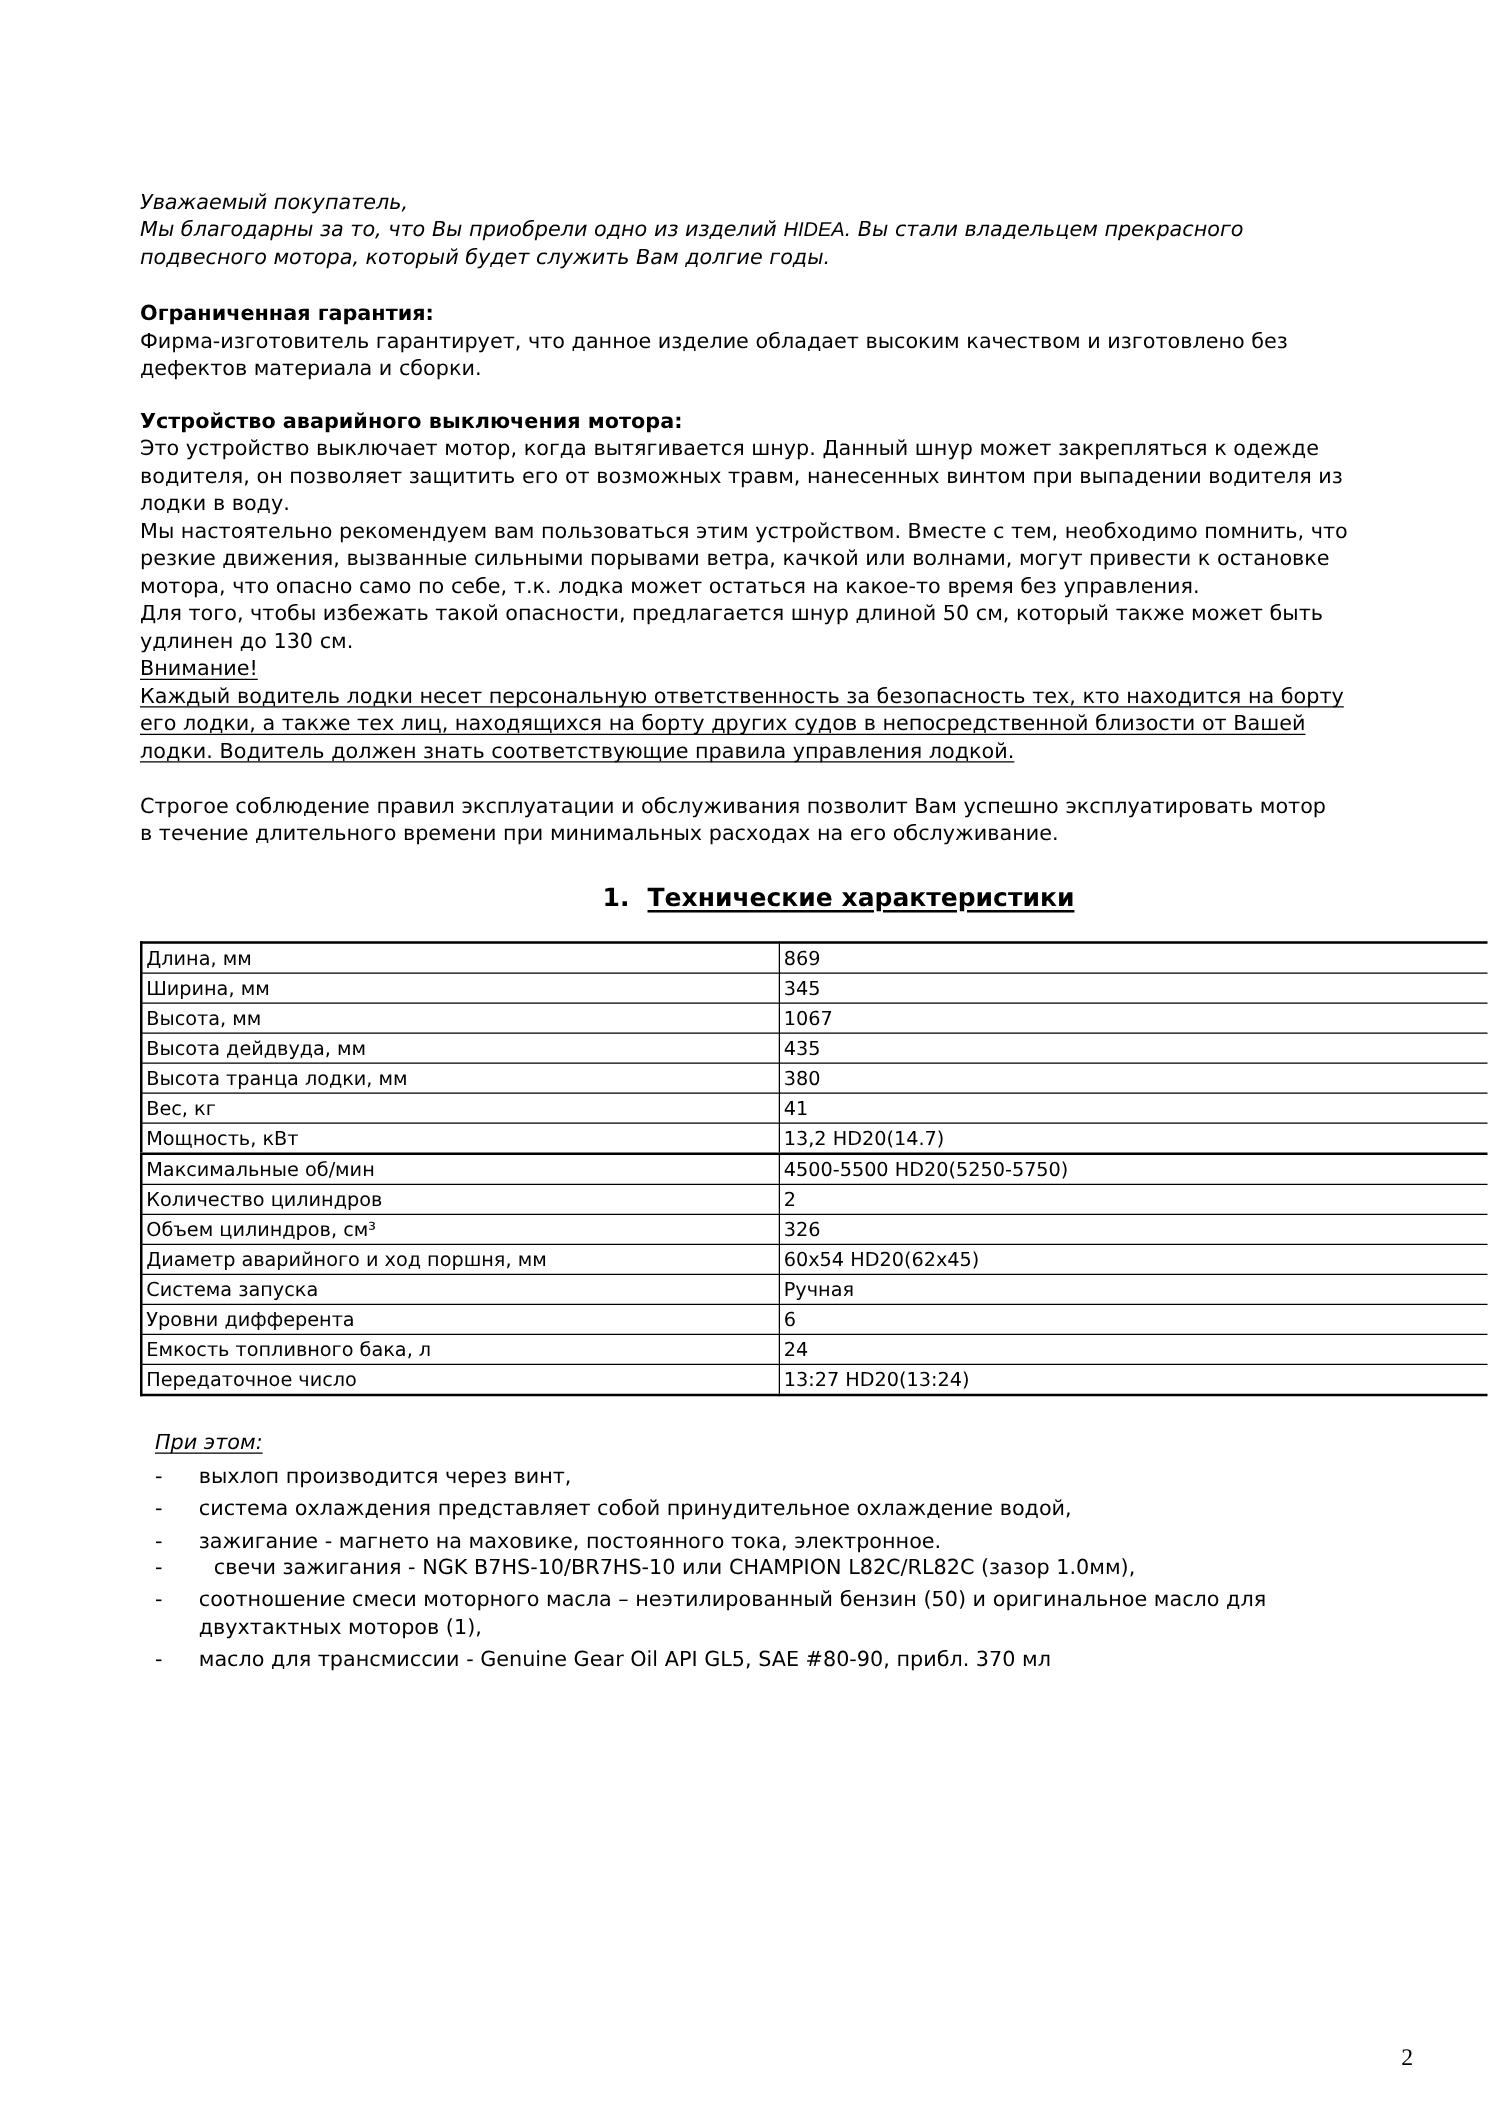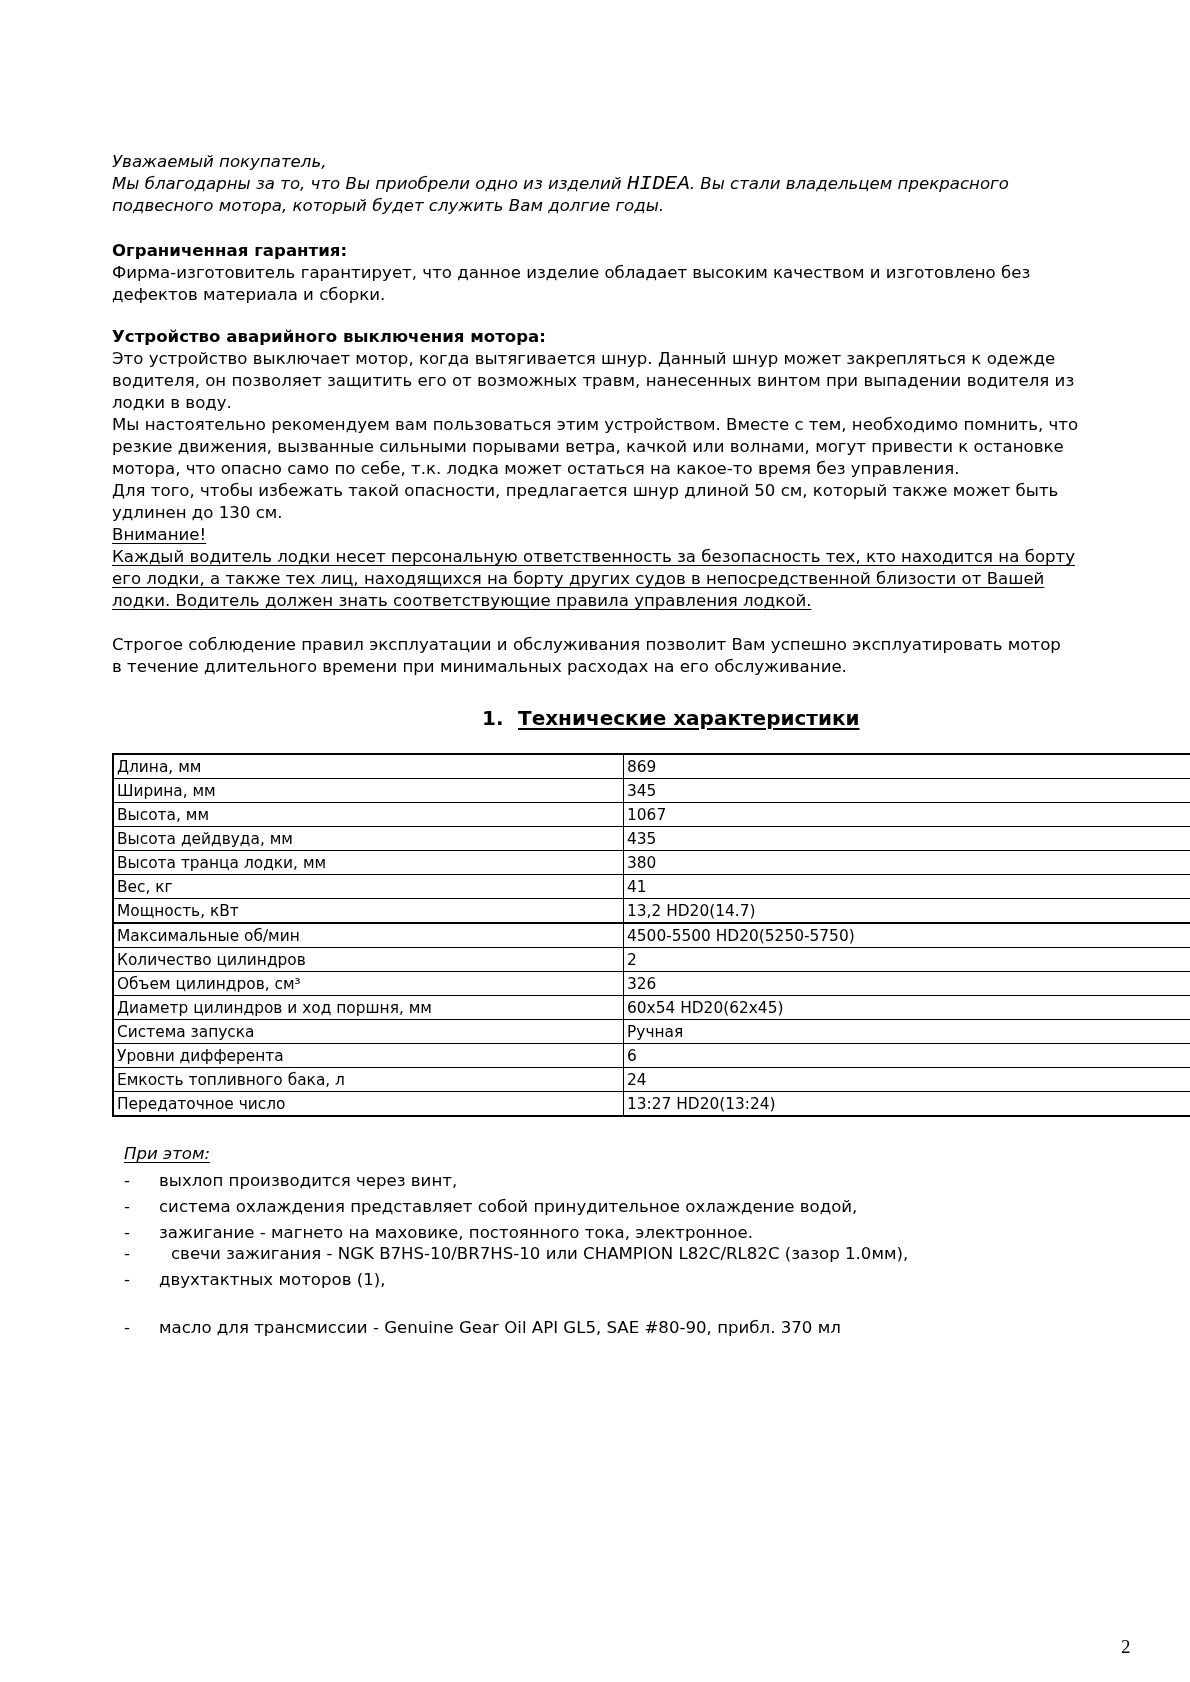--- a/index.html
+++ b/index.html
@@ -4,21 +4,21 @@
 <style>
   html, body { margin: 0; padding: 0; background: #ffffff; }
   body { width: 1190px; height: 1682px; position: relative; overflow: hidden;
          font-family: "DejaVu Sans", sans-serif; color: #000; }
   .page { position: absolute; left: 0; top: 0; width: 1190px; height: 1682px; border-radius: 16px; }
   .block { position: absolute; left: 112px; width: 1030px; font-size: 16.6px; line-height: 22px; }
   .line { white-space: nowrap; height: 22px; }
   .ital { font-style: italic; }
   .bold { font-weight: bold; }
   .ul { text-decoration: underline; text-underline-offset: 3px; text-decoration-thickness: 1px; }
-  .brand { font-family: Liberation Mono, monospace; font-size: 21px; font-style: italic; }
+  .brand { font-family: Liberation Sans, sans-serif; font-size: 16px; font-style: italic; }
   .heading { position: absolute; left: 482px; top: 706px; font-size: 20px; font-weight: bold; white-space: nowrap; }
   .heading .num { display: inline-block; width: 36px; }
   .heading .title { text-decoration: underline; text-underline-offset: 3px; text-decoration-thickness: 2px; }
   table.specs { position: absolute; left: 112px; top: 753px; width: 1085px; border-collapse: collapse;
                 font-size: 15.4px; border: 2px solid #000; }
   table.specs td { border: 1.5px solid #000; height: 23px; padding: 0 0 0 3px; line-height: 22px; white-space: nowrap; }
   table.specs td.k { width: 506px; }
   table.specs tr.thick td { border-bottom: 2.5px solid #000; }
   .note { position: absolute; left: 124px; top: 1144px; font-size: 16.6px; font-style: italic;
           text-decoration: underline; text-underline-offset: 3px; }
@@ -107,21 +107,21 @@
         </tr>
         <tr>
           <td class="k">Количество цилиндров</td>
           <td>2</td>
         </tr>
         <tr>
           <td class="k">Объем цилиндров, см³</td>
           <td>326</td>
         </tr>
         <tr>
-          <td class="k">Диаметр цилиндров и ход поршня, мм</td>
+          <td class="k">Диаметр аварийного и ход поршня, мм</td>
           <td>60x54 HD20(62x45)</td>
         </tr>
         <tr>
           <td class="k">Система запуска</td>
           <td>Ручная</td>
         </tr>
         <tr>
           <td class="k">Уровни дифферента</td>
           <td>6</td>
         </tr>
@@ -150,20 +150,21 @@
     <div class="bullet" style="height:21px;">
       <span class="dash">-</span>
       <span class="txt">зажигание - магнето на маховике, постоянного тока, электронное.</span>
     </div>
     <div class="bullet tight" style="height:26px;">
       <span class="dash">-</span>
       <span class="txt">свечи зажигания - NGK B7HS-10/BR7HS-10 или CHAMPION L82C/RL82C (зазор 1.0мм),</span>
     </div>
     <div class="bullet" style="height:48px;">
       <span class="dash">-</span>
+      <span class="txt">соотношение смеси моторного масла – неэтилированный бензин (50) и оригинальное масло для</span>
       <span class="txt">двухтактных моторов (1),</span>
     </div>
     <div class="bullet" style="height:26px;">
       <span class="dash">-</span>
       <span class="txt">масло для трансмиссии - Genuine Gear Oil API GL5, SAE #80-90, прибл. 370 мл</span>
     </div>
   </div>
 
   <div class="pagenum">2</div>
 </div>

